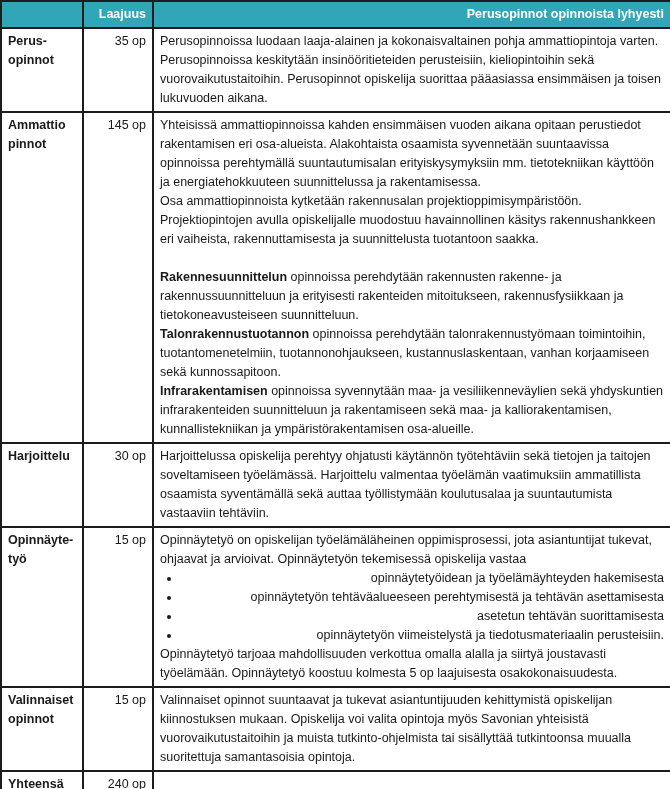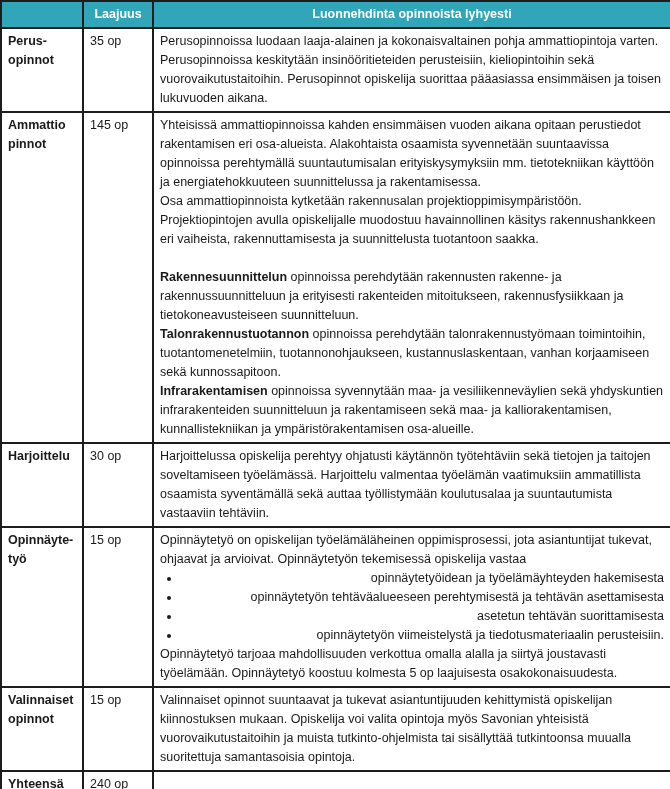--- a/index.html
+++ b/index.html
@@ -26,34 +26,35 @@
   table.study-table td{
     border:2px solid var(--border);
     vertical-align:top;
     padding:3px 6px;
     font-size:12.5px;
     line-height:19px;
   }
   thead th{
     background:var(--header-bg);
     color:var(--header-text);
-    text-align:center;
+    text-align:right;
     font-size:15px;
     font-weight:bold;
     padding:8px 7px;
     line-height:20px;
   }
   td.label-cell{
     font-weight:bold;
     font-size:12.8px;
     padding-top:4px;
   }
   td.credits-cell{
     padding-top:4px;
     white-space:nowrap;
+    text-align:right;
   }
   td.desc-cell{
     padding:4px 8px 4px 9px;
     margin-left:48px;
   }
   p.para{margin:0;}
   div.spacer{height:19px;}
   ul.blist{
     margin:0;
     padding-left:21px;
@@ -70,21 +71,21 @@
 <table class="study-table">
   <colgroup>
     <col style="width:82px">
     <col style="width:70px">
     <col style="width:518px">
   </colgroup>
   <thead>
     <tr>
       <th></th>
       <th>Laajuus</th>
-      <th>Luonnehdinta opinnoista lyhyesti</th>
+      <th>Perusopinnot opinnoista lyhyesti</th>
     </tr>
   </thead>
   <tbody>
       <tr>
         <td class="label-cell">
           <div>Perus-</div>
           <div>opinnot</div>
         </td>
         <td class="credits-cell">35 op</td>
         <td class="desc-cell">

